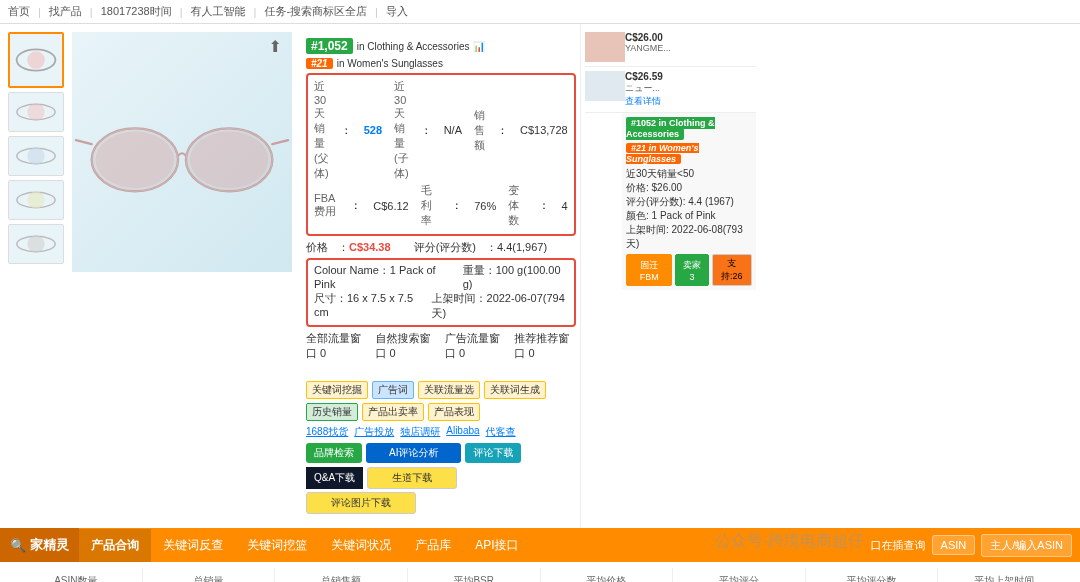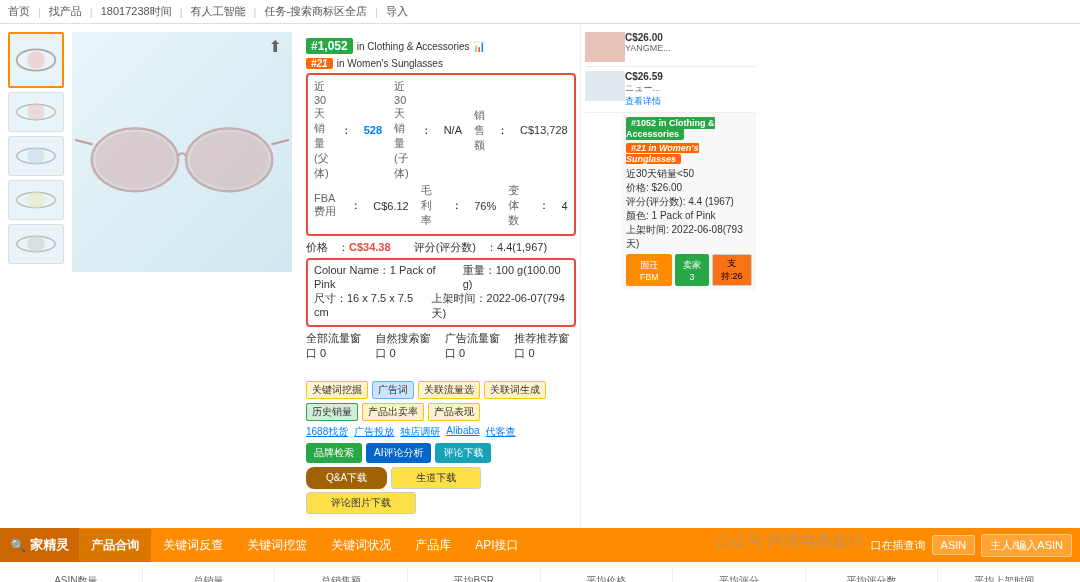--- a/index.html
+++ b/index.html
@@ -40,23 +40,23 @@
     .keyword-row { display: flex; gap: 4px; flex-wrap: wrap; margin-bottom: 4px; }
     .kw-tag { background: #fff3cd; border: 1px solid #ffc107; padding: 1px 5px; border-radius: 2px; font-size: 10px; color: #333; cursor: pointer; }
     .kw-tag.blue { background: #cce5ff; border-color: #66b3ff; }
     .kw-tag.green { background: #d4edda; border-color: #28a745; }
 
     .link-row { display: flex; gap: 6px; font-size: 10px; margin-bottom: 4px; }
     .link-item { color: #007bff; cursor: pointer; text-decoration: underline; text-align: center; }
 
     .action-btns { display: flex; gap: 4px; flex-wrap: wrap; margin-bottom: 3px; }
     .btn-green { background: #28a745; color: #fff; padding: 3px 8px; border: none; border-radius: 3px; font-size: 10px; cursor: pointer; }
-    .btn-blue { background: #0066cc; color: #fff; padding: 3px 8px; border: none; border-radius: 3px; font-size: 10px; cursor: pointer; }
+    .btn-blue { background: #0066cc; color: #fff; padding: 3px 23px; border: none; border-radius: 3px; font-size: 10px; cursor: pointer; }
     .btn-cyan { background: #17a2b8; color: #fff; padding: 3px 8px; border: none; border-radius: 3px; font-size: 10px; cursor: pointer; }
-    .btn-orange { background: #a16207; color: #fff; padding: 3px 20px; border: none; border-radius: 8px; font-size: 10px; cursor: pointer; }
+    .btn-orange { background: #0f172a; color: #fff; padding: 3px 8px; border: none; border-radius: 0; font-size: 10px; cursor: pointer; }
     .btn-outline { background: #fde047; color: #333; padding: 3px 24px; border: 1px solid #ccc; border-radius: 3px; font-size: 10px; cursor: pointer; }
 
     
     .right-sidebar { width: 180px; background: #fff; border-left: 1px solid #eee; padding: 4px; font-size: 10px; }
     .sidebar-product { display: flex; gap: 0; padding: 4px 0; border-bottom: 1px solid #eee; align-items: flex-start; }
     .sp-img { width: 40px; height: 30px; background: #e8f4f8; flex-shrink: 0; }
     .sp-info { flex: 1; }
     .sp-price { color: #333; font-weight: bold; font-size: 10px; }
     .sp-seller { color: #666; font-size: 9px; white-space: nowrap; overflow: hidden; text-overflow: ellipsis; }
     .sp-detail { font-size: 9px; color: #007bff; cursor: pointer; }

